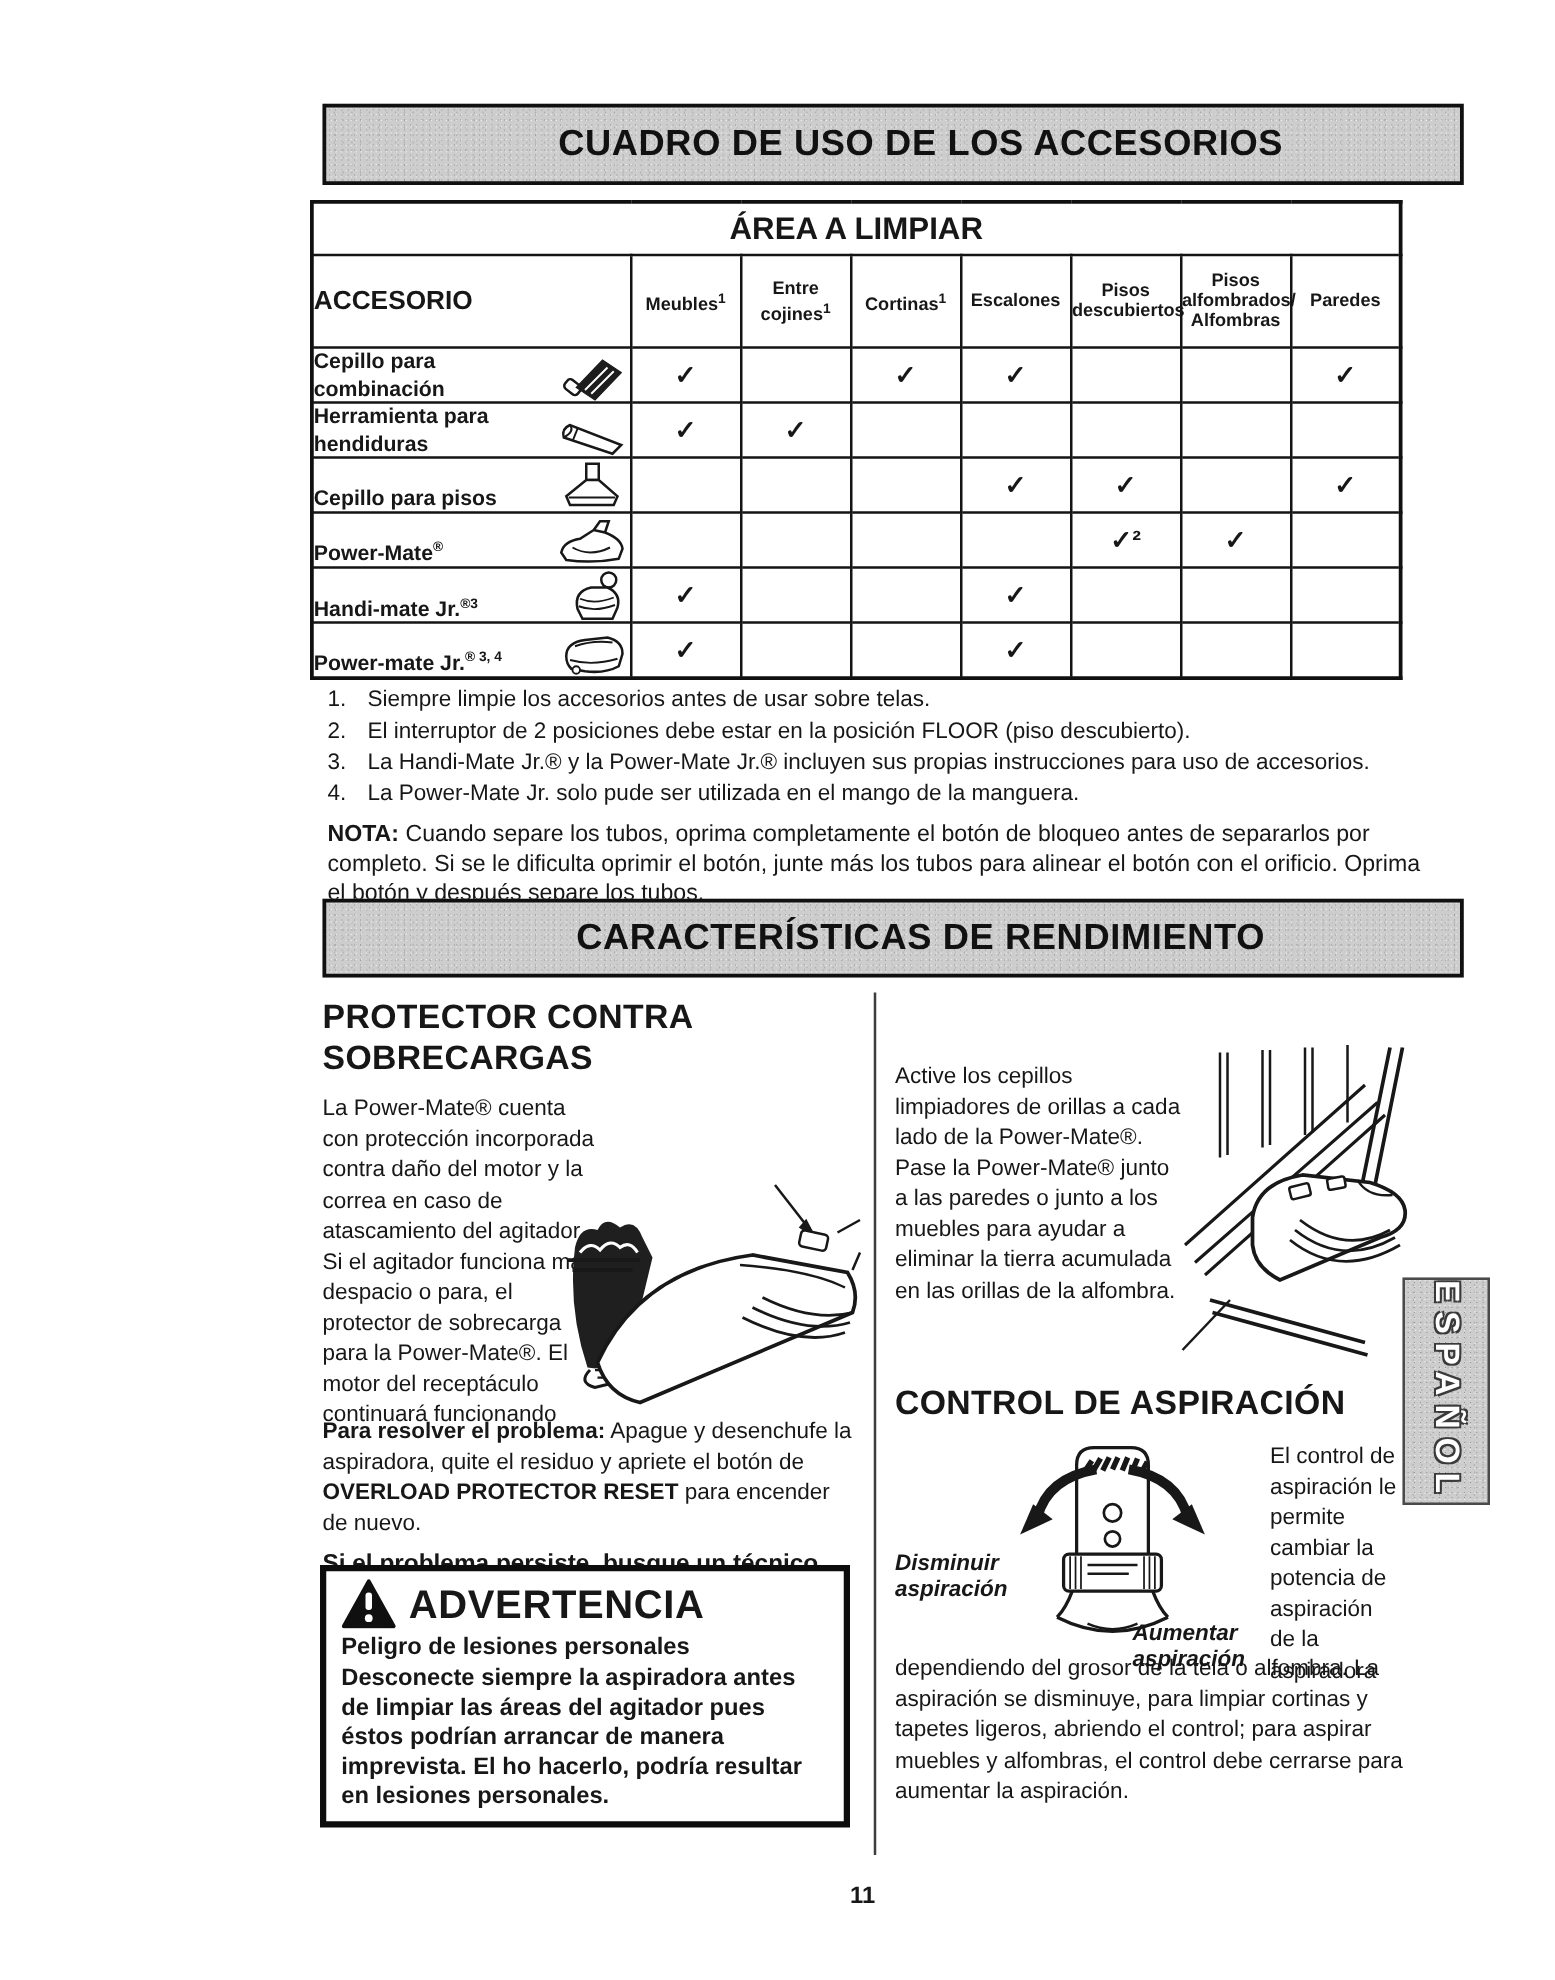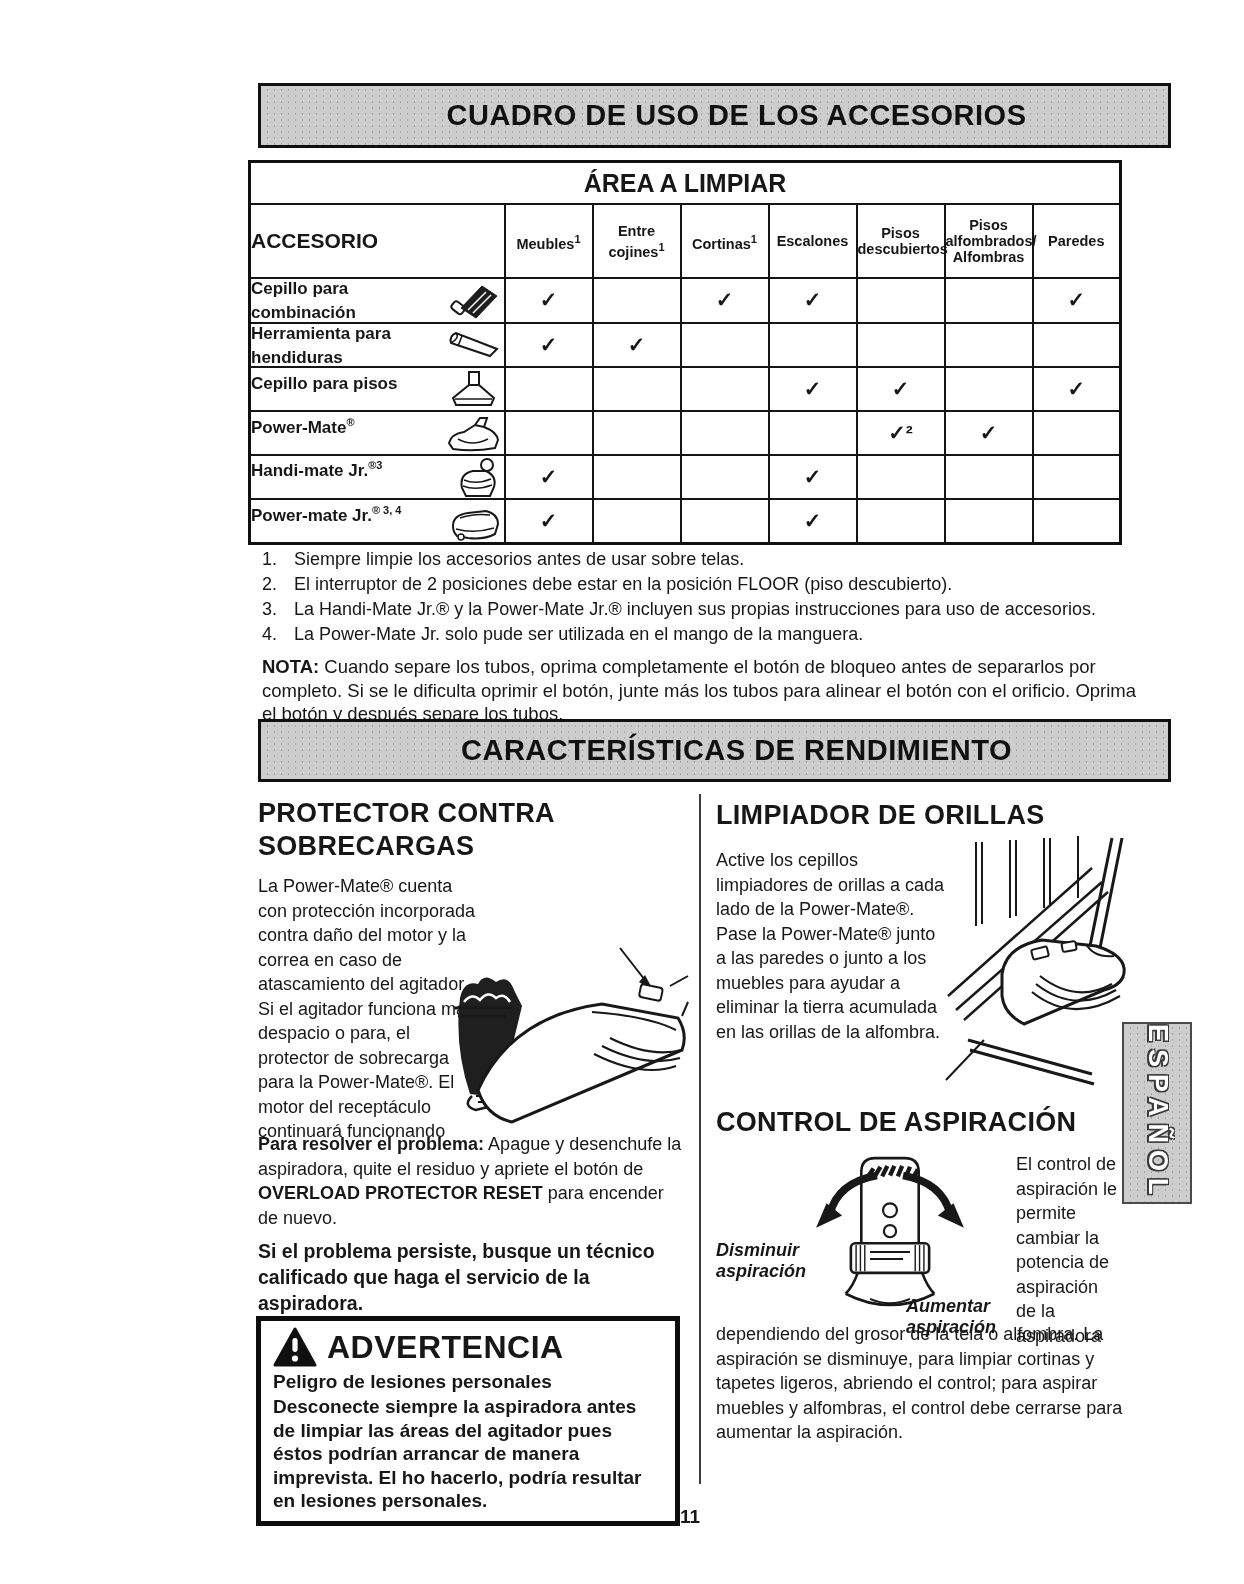--- a/index.html
+++ b/index.html
@@ -16,21 +16,21 @@
   .banner{border:3px solid #101010;display:flex;align-items:center;justify-content:center;
           font-weight:bold;font-size:29px;letter-spacing:.5px;color:#111;padding-left:44px;}
   
   .acc-table{border-collapse:collapse;table-layout:fixed;width:872px;background:#fff;}
   .acc-table td{border:2px solid #141414;padding:0;vertical-align:middle;}
   .acc-table{border:3px solid #101010;}
   .area-cell{height:40px;text-align:center;font-weight:bold;font-size:25px;}
   .colhead{height:72px;text-align:center;font-weight:bold;font-size:14.5px;line-height:16px;padding:2px 1px;}
   .acc-head{font-size:21px;font-weight:bold;padding-left:10px;}
   .acc-cell{height:42px;font-size:17px;font-weight:bold;padding:2px 4px 2px 10px;}
-  .acc-inner{display:flex;align-items:flex-start;justify-content:space-between;}
+  .acc-inner{display:flex;align-items:flex-end;justify-content:space-between;}
   .acc-label{flex:1;line-height:19px;}
   .acc-cell sup, .colhead sup{font-size:11px;}
   .row-icon{flex:0 0 auto;margin-right:4px;}
   .chk{text-align:center;font-size:21px;font-weight:bold;}
   
   .fn{display:flex;font-size:18px;line-height:25px;}
   .fn-num{width:32px;flex:0 0 auto;}
   .fn-text{flex:1;}
   .nota{font-size:18.5px;line-height:23.5px;}
   .b{font-weight:bold;}
@@ -269,36 +269,35 @@
       <path d="M228 40 L246 30 M246 56 L240 70" stroke="#181818" stroke-width="2"></path>
     </svg>
   </div>
 
   <div class="abs body-txt" style="left:258px;top:1132px;width:426px;">
     <span class="b">Para resolver el problema:</span><span> Apague y desenchufe la aspiradora, quite el residuo y apriete el botón de </span><span class="b">OVERLOAD PROTECTOR RESET</span><span> para encender de nuevo.</span>
   </div>
 
   <div class="abs persist" style="left:258px;top:1238px;width:420px;">Si el problema persiste, busque un técnico calificado que haga el servicio de la aspiradora.</div>
 
-  <div class="abs warnbox" style="left:256px;top:1316px;width:390px;">
+  <div class="abs warnbox" style="left:256px;top:1252px;width:390px;">
     <div class="warn-title-row">
       <span>
         <svg width="44" height="40" viewBox="0 0 44 40">
           <path d="M22 2 L42 38 H2 Z" fill="#101010" stroke="#101010" stroke-width="3" stroke-linejoin="round"></path>
           <rect x="19.4" y="11" width="5.2" height="14" rx="2.4" fill="#fff"></rect>
           <circle cx="22" cy="31.5" r="3.1" fill="#fff"></circle>
         </svg>
       </span>
       <span class="warn-title">ADVERTENCIA</span>
     </div>
     <div class="warn-sub">Peligro de lesiones personales</div>
     <div class="warn-body">Desconecte siempre la aspiradora antes de limpiar las áreas del agitador pues éstos podrían arrancar de manera imprevista.  El ho hacerlo, podría resultar en lesiones personales.</div>
   </div>
 
-  <div class="abs sec-title" style="left:716px;top:799px;width:420px;">LIMPIADOR DE ORILLAS</div>
 
   <div class="abs body-txt" style="left:716px;top:848px;width:232px;">Active los cepillos limpiadores de orillas a cada lado de la Power-Mate®. Pase la Power-Mate® junto a las paredes o junto a los muebles para ayudar a eliminar la tierra acumulada en las orillas de la alfombra.</div>
 
   <div class="abs" style="left:944px;top:834px;">
     <svg width="196" height="272" viewBox="0 0 196 272">
       <path d="M32 8 V92 M38 8 V90 M66 6 V84 M72 6 V82 M100 4 V74 M106 4 V72 M134 2 V64" stroke="#181818" stroke-width="2" fill="none"></path>
       <path d="M4 162 L148 34 M12 176 L158 48 M20 186 L164 58" stroke="#181818" stroke-width="2.5" fill="none"></path>
       <path d="M168 4 L146 112 M178 4 L156 114" stroke="#181818" stroke-width="3" fill="none"></path>
       <path d="M58 140 Q62 112 98 106 L152 112 Q178 120 180 134 Q182 150 160 156 L80 190 Q60 180 58 162 Z" fill="#fff" stroke="#181818" stroke-width="3"></path>
       <path d="M96 142 Q132 170 168 150 M92 150 Q130 180 172 156 M88 158 Q128 190 176 162" stroke="#181818" stroke-width="2.2" fill="none"></path>

